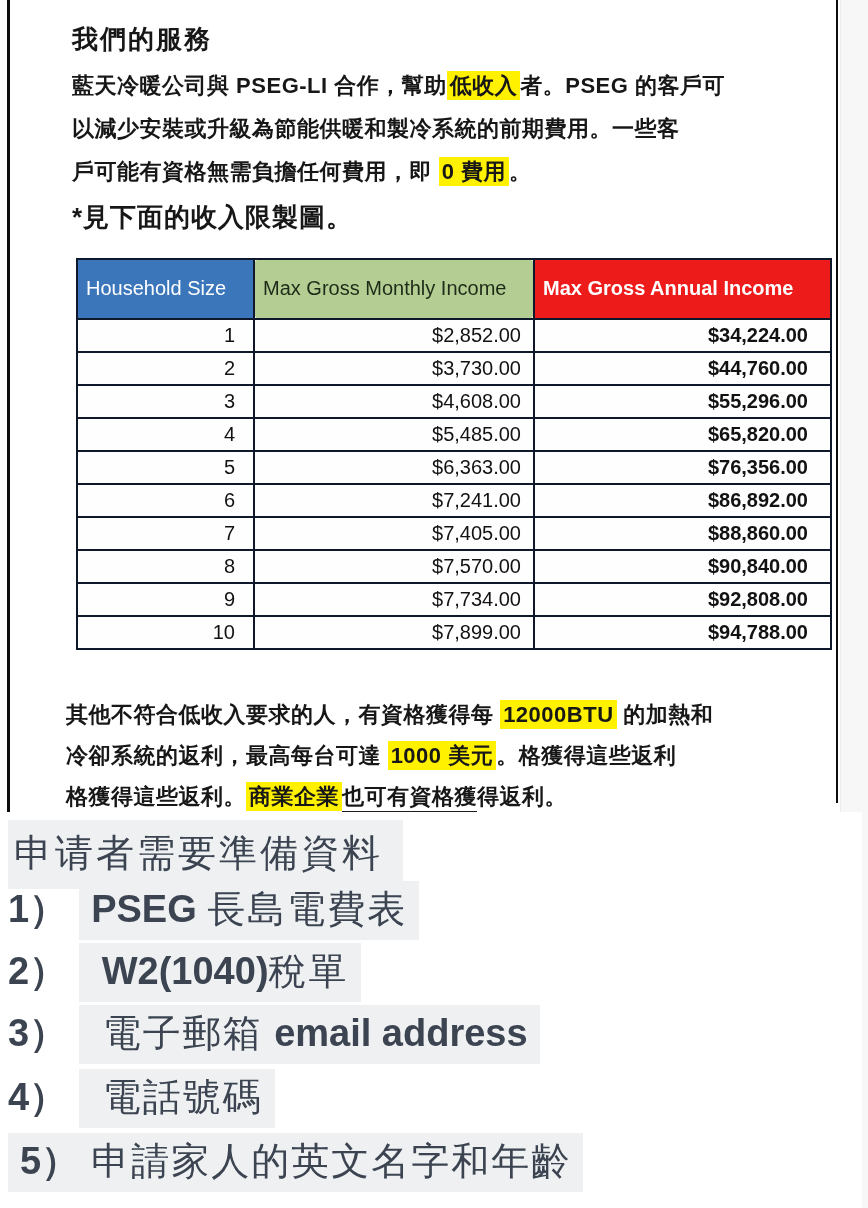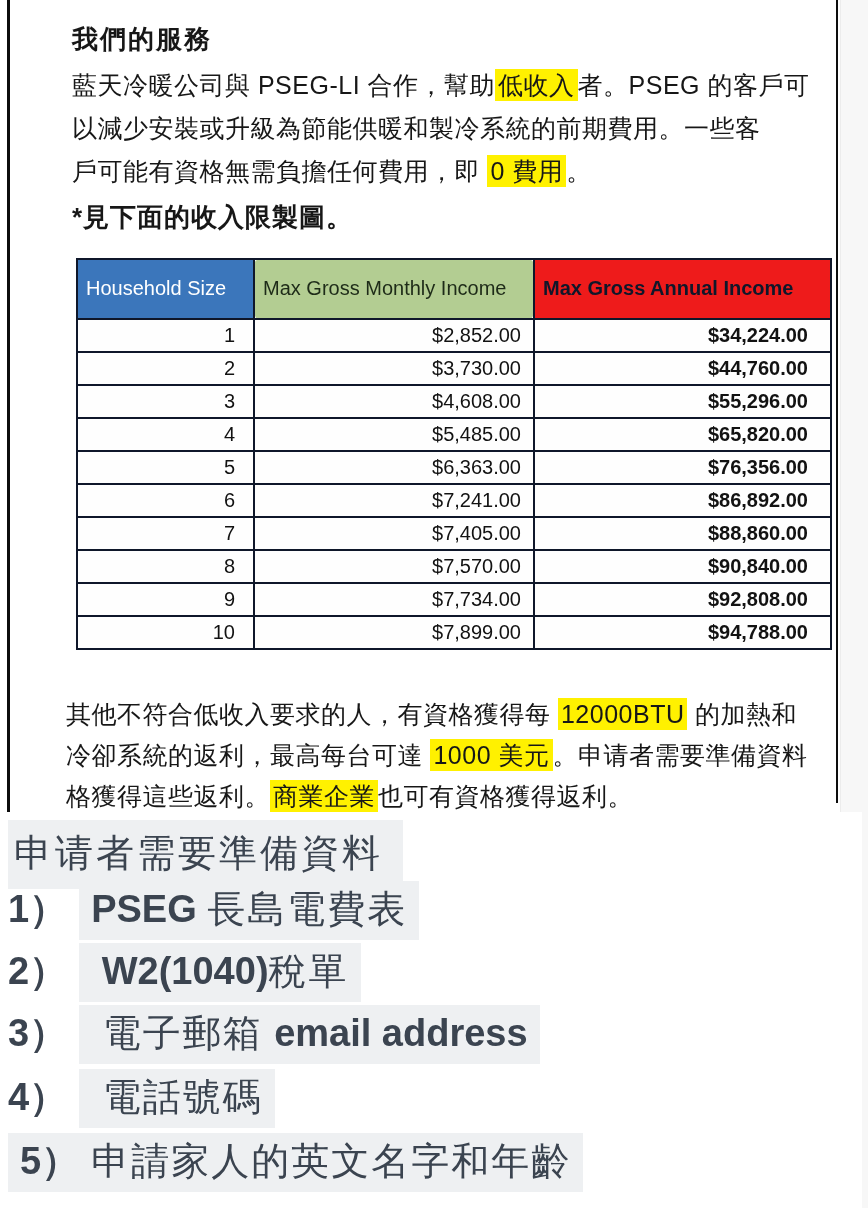--- a/index.html
+++ b/index.html
@@ -9,21 +9,21 @@
 
   
   .side-strip{position:absolute;left:840px;top:0;width:28px;height:1208px;background:#f7f7f7;border-left:1px solid #ececec;}
 
   
   .doc{position:absolute;left:10px;top:0;width:826px;height:810px;background:#ffffff;}
   .doc-border-left{position:absolute;left:7px;top:0;width:3px;height:812px;background:#0d0d0d;}
   .doc-border-right{position:absolute;left:835px;top:0;width:3px;height:803px;background:#0d0d0d;}
 
   .doc-title{position:absolute;left:62px;top:22px;font-size:26px;font-weight:700;color:var(--doc-ink);letter-spacing:2px;}
-  .para{position:absolute;font-size:25px;font-weight:400;color:var(--doc-ink);line-height:43px;letter-spacing:0.5px;white-space:nowrap;}
+  .para{position:absolute;font-size:22px;font-weight:700;color:var(--doc-ink);line-height:43px;letter-spacing:0.5px;white-space:nowrap;}
   .para-1{left:62px;top:64px;}
   .para-2{left:56px;top:694px;line-height:41px;}
   .note-line{position:absolute;left:62px;top:200px;font-size:26px;font-weight:700;color:var(--doc-ink);letter-spacing:1px;}
 
   .hl{background:var(--hl);padding:2px 3px;}
   .ul{border-bottom:3px solid #1c1c1c;padding-bottom:2px;}
 
   
   .income-table{position:absolute;left:66px;top:258px;border-collapse:collapse;table-layout:fixed;width:700px;background:#fff;}
   .income-table th,.income-table td{border:2px solid #0f172a;margin-top:12px;}
@@ -64,21 +64,21 @@
       <div class="line"><span>戶可能有資格無需負擔任何費用，即 </span><span class="hl">0 費用</span><span>。</span></div>
     </div>
 
     <div class="note-line">*見下面的收入限製圖。</div>
 
     <table class="income-table">
       <thead>
           <tr>
             <th style="background: rgb(59, 118, 187); color: rgb(255, 255, 255); width: 159px;">Household Size</th>
             <th style="background: rgb(179, 205, 146); color: rgb(30, 43, 24); width: 262px; border-radius: 6px;">Max Gross Monthly Income</th>
-            <th style="background: rgb(238, 27, 27); color: #0f172a; width: 279px; font-weight: 700;">Max Gross Annual Income</th>
+            <th style="background: rgb(238, 27, 27); color: #ffffff; width: 279px; font-weight: 700;">Max Gross Annual Income</th>
           </tr>
         </thead>
       <tbody>
           <tr>
             <td class="c0">1</td>
             <td class="c1">$2,852.00</td>
             <td class="c2">$34,224.00</td>
           </tr>
           <tr>
             <td class="c0">2</td>
@@ -123,21 +123,21 @@
           <tr>
             <td class="c0">10</td>
             <td class="c1">$7,899.00</td>
             <td class="c2">$94,788.00</td>
           </tr>
         </tbody>
     </table>
 
     <div class="para para-2">
       <div class="line"><span>其他不符合低收入要求的人，有資格獲得每 </span><span class="hl">12000BTU</span><span> 的加熱和</span></div>
-      <div class="line"><span>冷卻系統的返利，最高每台可達 </span><span class="hl">1000 美元</span><span>。申请者需要準備資料</span></div>
+      <div class="line"><span>冷卻系統的返利，最高每台可達 </span><span class="hl">1000 美元</span><span>。格獲得這些返利</span></div>
       <div class="line"><span>格獲得這些返利。</span><span class="hl">商業企業</span><span class="ul">也可有資格獲</span><span>得返利。</span></div>
     </div>
   </div>
 
   <div class="slide">
     <div class="slide-heading">申请者需要準備資料</div>
     <div class="items">
         <div class="item item-0"><span class="num">1）</span><span class="box"><span class="latin">PSEG </span><span>長島電費表</span></span></div>
         <div class="item item-1"><span class="num">2）</span><span class="box"><span class="latin"> W2(1040)</span><span>稅單</span></span></div>
         <div class="item item-2"><span class="num">3）</span><span class="box"><span> 電子郵箱 </span><span class="latin">email address </span></span></div>

